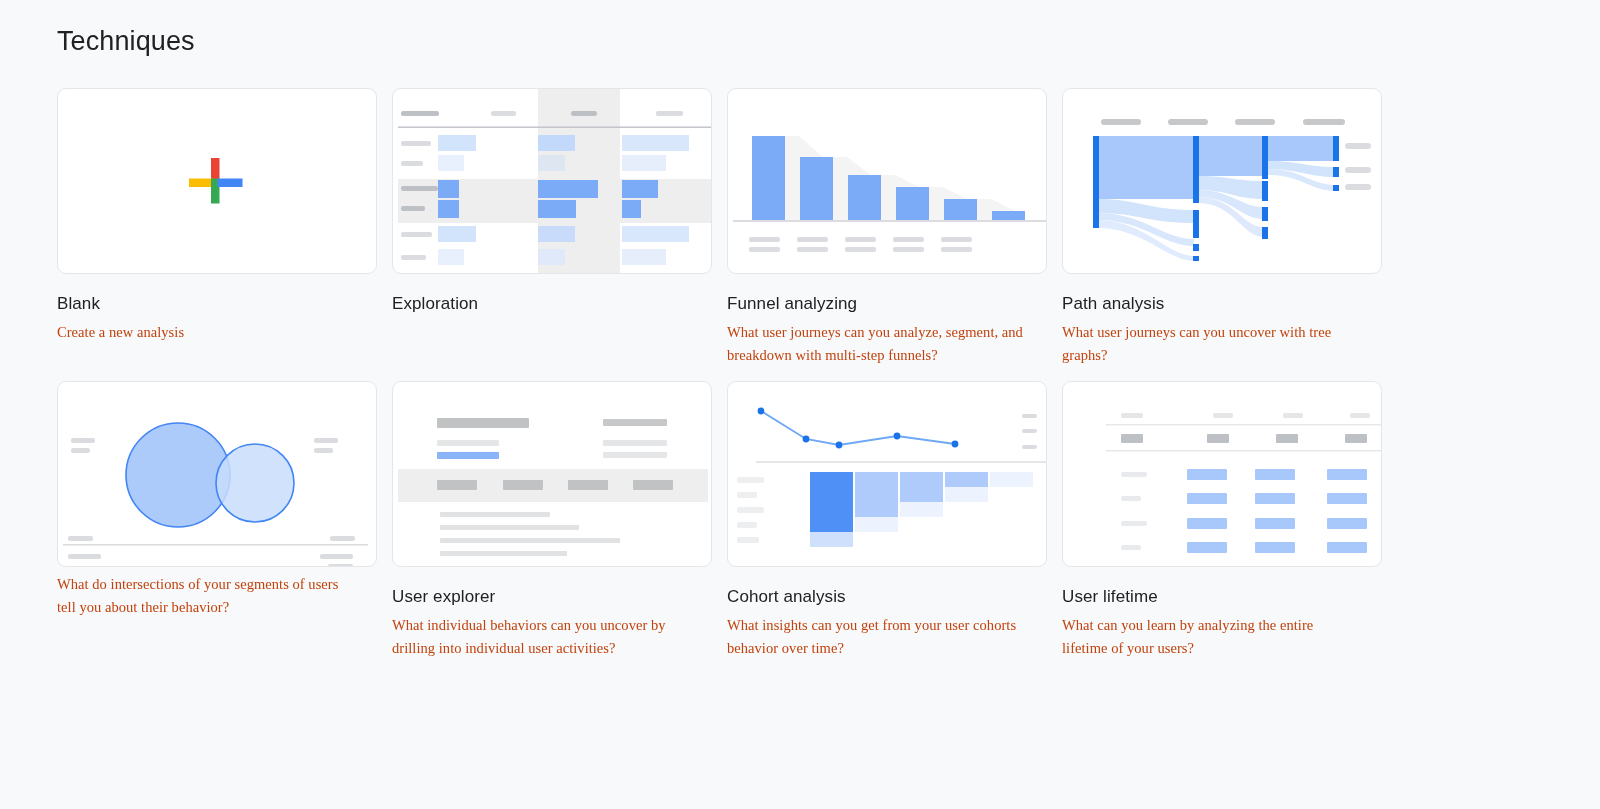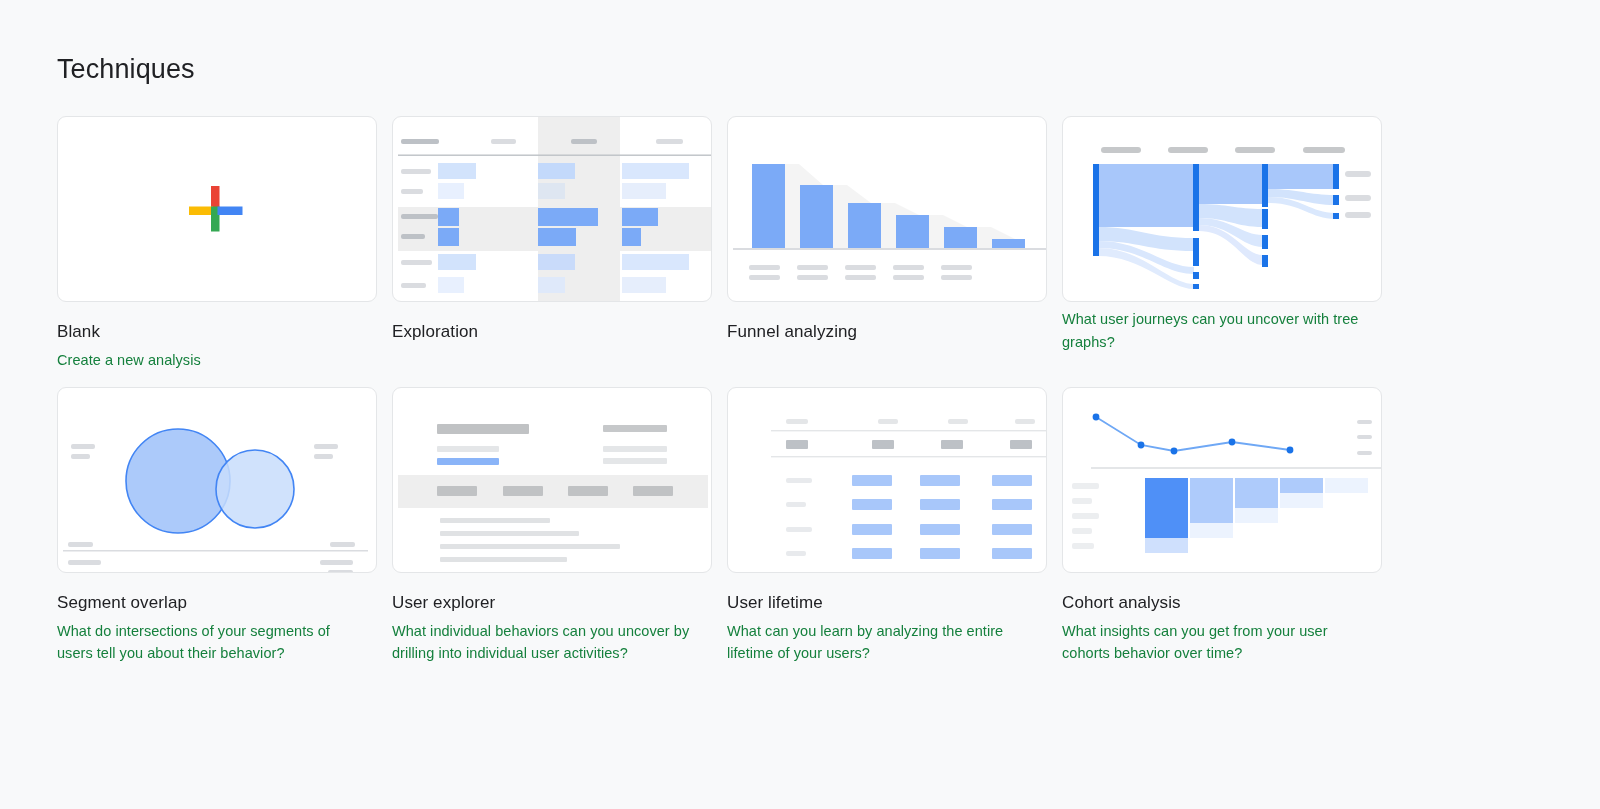--- a/index.html
+++ b/index.html
@@ -9,21 +9,21 @@
     height: 809px;
     background: #f8f9fa;
     font-family: "Liberation Sans", sans-serif;
     overflow: hidden;
   }
 
   .page {
     width: 1600px;
     height: 809px;
     background: #f8f9fa;
-    padding: 52px 0 0 57px;
+    padding: 24px 0 0 57px;
   }
 
   .page-title {
     font-size: 27px;
     font-weight: 400;
     color: #202124;
     letter-spacing: 0.1px;
     line-height: 34px;
     margin-bottom: 30px;
   }
@@ -55,25 +55,26 @@
     font-weight: 400;
     color: #202124;
     line-height: 22px;
     margin-top: 19px;
     letter-spacing: 0.1px;
   }
 
   .card-desc {
     font-size: 14.5px;
     font-weight: 400;
-    color: #15803d;
+    color: #c2410c;
     line-height: 22.5px;
     margin-top: 6px;
     letter-spacing: 0.05px;
     max-width: 300px;
+    font-family: Liberation Serif, serif;
   }
 
   svg.thumb-svg { display: block; width: 320px; height: 186px; }
 </style>
 </head>
 <body>
 
 <div class="page">
 
   <h1 class="page-title">Techniques</h1>
@@ -169,20 +170,21 @@
             <rect x="117" y="148" width="31" height="5" rx="2"></rect>
               <rect x="117" y="158" width="31" height="5" rx="2"></rect>
             <rect x="165" y="148" width="31" height="5" rx="2"></rect>
               <rect x="165" y="158" width="31" height="5" rx="2"></rect>
             <rect x="213" y="148" width="31" height="5" rx="2"></rect>
               <rect x="213" y="158" width="31" height="5" rx="2"></rect>
           </g>
         </svg>
       </div>
       <div class="card-title">Funnel analyzing</div>
+      <div class="card-desc">What user journeys can you analyze, segment, and breakdown with multi-step funnels?</div>
     </div>
 
     <div class="card">
       <div class="thumb">
         <svg class="thumb-svg" viewBox="0 0 320 186">
 
           <rect x="38" y="30" width="40" height="6" rx="3" fill="#c6c8ca"></rect>
           <rect x="105" y="30" width="40" height="6" rx="3" fill="#c6c8ca"></rect>
           <rect x="172" y="30" width="40" height="6" rx="3" fill="#c6c8ca"></rect>
           <rect x="240" y="30" width="42" height="6" rx="3" fill="#c6c8ca"></rect>
@@ -215,20 +217,21 @@
 
           <rect x="270" y="47" width="6" height="25" fill="#1a73e8"></rect>
           <rect x="270" y="78" width="6" height="10" fill="#1a73e8"></rect>
           <rect x="270" y="96" width="6" height="6" fill="#1a73e8"></rect>
 
           <rect x="282" y="54" width="26" height="6" rx="3" fill="#dadce0"></rect>
           <rect x="282" y="78" width="26" height="6" rx="3" fill="#dadce0"></rect>
           <rect x="282" y="95" width="26" height="6" rx="3" fill="#dadce0"></rect>
         </svg>
       </div>
+      <div class="card-title">Path analysis</div>
       <div class="card-desc">What user journeys can you uncover with tree graphs?</div>
     </div>
 
     <div class="card">
       <div class="thumb">
         <svg class="thumb-svg" viewBox="0 0 320 186">
 
           <rect x="13" y="56" width="24" height="5" rx="2" fill="#dadce0"></rect>
           <rect x="13" y="66" width="19" height="5" rx="2" fill="#dadce0"></rect>
 
@@ -240,21 +243,20 @@
 
           <rect x="5" y="162" width="305" height="1.5" fill="#dadce0"></rect>
 
           <rect x="10" y="154" width="25" height="5" rx="2" fill="#dadce0"></rect>
           <rect x="10" y="172" width="33" height="5" rx="2" fill="#dadce0"></rect>
           <rect x="272" y="154" width="25" height="5" rx="2" fill="#dadce0"></rect>
           <rect x="262" y="172" width="33" height="5" rx="2" fill="#dadce0"></rect>
           <rect x="270" y="182" width="25" height="4" rx="2" fill="#dadce0"></rect>
         </svg>
       </div>
-      <div class="card-title">Segment overlap</div>
       <div class="card-desc">What do intersections of your segments of users tell you about their behavior?</div>
     </div>
 
     <div class="card">
       <div class="thumb">
         <svg class="thumb-svg" viewBox="0 0 320 186">
 
           <rect x="44" y="36" width="92" height="10" rx="1" fill="#c0c2c4"></rect>
           <rect x="44" y="58" width="62" height="6" rx="1" fill="#e4e6e8"></rect>
           <rect x="44" y="70" width="62" height="7" rx="1" fill="#8ab4f8"></rect>
@@ -270,63 +272,20 @@
           <rect x="240" y="98" width="40" height="10" rx="1" fill="#c0c2c4"></rect>
 
           <rect x="47" y="130" width="110" height="5" rx="1" fill="#e0e2e4"></rect>
           <rect x="47" y="143" width="139" height="5" rx="1" fill="#e0e2e4"></rect>
           <rect x="47" y="156" width="180" height="5" rx="1" fill="#e0e2e4"></rect>
           <rect x="47" y="169" width="127" height="5" rx="1" fill="#e0e2e4"></rect>
         </svg>
       </div>
       <div class="card-title">User explorer</div>
       <div class="card-desc">What individual behaviors can you uncover by drilling into individual user activities?</div>
-    </div>
-
-    <div class="card">
-      <div class="thumb">
-        <svg class="thumb-svg" viewBox="0 0 320 186">
-
-          <rect x="58" y="31" width="22" height="5" rx="2" fill="#e4e6e8"></rect>
-          <rect x="150" y="31" width="20" height="5" rx="2" fill="#e4e6e8"></rect>
-          <rect x="220" y="31" width="20" height="5" rx="2" fill="#e4e6e8"></rect>
-          <rect x="287" y="31" width="20" height="5" rx="2" fill="#e4e6e8"></rect>
-
-          <rect x="43" y="42" width="277" height="1.4" fill="#e4e6e8"></rect>
-
-          <rect x="58" y="52" width="22" height="9" rx="1" fill="#bdc1c6"></rect>
-          <rect x="144" y="52" width="22" height="9" rx="1" fill="#bdc1c6"></rect>
-          <rect x="213" y="52" width="22" height="9" rx="1" fill="#bdc1c6"></rect>
-          <rect x="282" y="52" width="22" height="9" rx="1" fill="#bdc1c6"></rect>
-
-          <rect x="43" y="68" width="277" height="1.4" fill="#e4e6e8"></rect>
-
-          <rect x="58" y="90" width="26" height="5" rx="2" fill="#e8eaed"></rect>
-          <rect x="124" y="87" width="40" height="11" rx="1" fill="#a8c7fa"></rect>
-          <rect x="192" y="87" width="40" height="11" rx="1" fill="#a8c7fa"></rect>
-          <rect x="264" y="87" width="40" height="11" rx="1" fill="#a8c7fa"></rect>
-
-          <rect x="58" y="114" width="20" height="5" rx="2" fill="#e8eaed"></rect>
-          <rect x="124" y="111" width="40" height="11" rx="1" fill="#a8c7fa"></rect>
-          <rect x="192" y="111" width="40" height="11" rx="1" fill="#a8c7fa"></rect>
-          <rect x="264" y="111" width="40" height="11" rx="1" fill="#a8c7fa"></rect>
-
-          <rect x="58" y="139" width="26" height="5" rx="2" fill="#e8eaed"></rect>
-          <rect x="124" y="136" width="40" height="11" rx="1" fill="#a8c7fa"></rect>
-          <rect x="192" y="136" width="40" height="11" rx="1" fill="#a8c7fa"></rect>
-          <rect x="264" y="136" width="40" height="11" rx="1" fill="#a8c7fa"></rect>
-
-          <rect x="58" y="163" width="20" height="5" rx="2" fill="#e8eaed"></rect>
-          <rect x="124" y="160" width="40" height="11" rx="1" fill="#a8c7fa"></rect>
-          <rect x="192" y="160" width="40" height="11" rx="1" fill="#a8c7fa"></rect>
-          <rect x="264" y="160" width="40" height="11" rx="1" fill="#a8c7fa"></rect>
-        </svg>
-      </div>
-      <div class="card-title">User lifetime</div>
-      <div class="card-desc">What can you learn by analyzing the entire lifetime of your users?</div>
     </div>
 
     <div class="card">
       <div class="thumb">
         <svg class="thumb-svg" viewBox="0 0 320 186">
 
           <polyline points="33,29 78,57 111,63 169,54 227,62" fill="none" stroke="#6fa8f5" stroke-width="1.8"></polyline>
           <circle cx="33" cy="29" r="3.4" fill="#1a73e8"></circle>
           <circle cx="78" cy="57" r="3.4" fill="#1a73e8"></circle>
           <circle cx="111" cy="63" r="3.4" fill="#1a73e8"></circle>
@@ -362,14 +321,57 @@
           <rect x="127" y="135" width="43" height="15" fill="#ecf3fe"></rect>
 
           <rect x="9" y="155" width="22" height="6" rx="2" fill="#eceef0"></rect>
           <rect x="82" y="150" width="43" height="15" fill="#cfe0fd"></rect>
         </svg>
       </div>
       <div class="card-title">Cohort analysis</div>
       <div class="card-desc">What insights can you get from your user cohorts behavior over time?</div>
     </div>
 
+    <div class="card">
+      <div class="thumb">
+        <svg class="thumb-svg" viewBox="0 0 320 186">
+
+          <rect x="58" y="31" width="22" height="5" rx="2" fill="#e4e6e8"></rect>
+          <rect x="150" y="31" width="20" height="5" rx="2" fill="#e4e6e8"></rect>
+          <rect x="220" y="31" width="20" height="5" rx="2" fill="#e4e6e8"></rect>
+          <rect x="287" y="31" width="20" height="5" rx="2" fill="#e4e6e8"></rect>
+
+          <rect x="43" y="42" width="277" height="1.4" fill="#e4e6e8"></rect>
+
+          <rect x="58" y="52" width="22" height="9" rx="1" fill="#bdc1c6"></rect>
+          <rect x="144" y="52" width="22" height="9" rx="1" fill="#bdc1c6"></rect>
+          <rect x="213" y="52" width="22" height="9" rx="1" fill="#bdc1c6"></rect>
+          <rect x="282" y="52" width="22" height="9" rx="1" fill="#bdc1c6"></rect>
+
+          <rect x="43" y="68" width="277" height="1.4" fill="#e4e6e8"></rect>
+
+          <rect x="58" y="90" width="26" height="5" rx="2" fill="#e8eaed"></rect>
+          <rect x="124" y="87" width="40" height="11" rx="1" fill="#a8c7fa"></rect>
+          <rect x="192" y="87" width="40" height="11" rx="1" fill="#a8c7fa"></rect>
+          <rect x="264" y="87" width="40" height="11" rx="1" fill="#a8c7fa"></rect>
+
+          <rect x="58" y="114" width="20" height="5" rx="2" fill="#e8eaed"></rect>
+          <rect x="124" y="111" width="40" height="11" rx="1" fill="#a8c7fa"></rect>
+          <rect x="192" y="111" width="40" height="11" rx="1" fill="#a8c7fa"></rect>
+          <rect x="264" y="111" width="40" height="11" rx="1" fill="#a8c7fa"></rect>
+
+          <rect x="58" y="139" width="26" height="5" rx="2" fill="#e8eaed"></rect>
+          <rect x="124" y="136" width="40" height="11" rx="1" fill="#a8c7fa"></rect>
+          <rect x="192" y="136" width="40" height="11" rx="1" fill="#a8c7fa"></rect>
+          <rect x="264" y="136" width="40" height="11" rx="1" fill="#a8c7fa"></rect>
+
+          <rect x="58" y="163" width="20" height="5" rx="2" fill="#e8eaed"></rect>
+          <rect x="124" y="160" width="40" height="11" rx="1" fill="#a8c7fa"></rect>
+          <rect x="192" y="160" width="40" height="11" rx="1" fill="#a8c7fa"></rect>
+          <rect x="264" y="160" width="40" height="11" rx="1" fill="#a8c7fa"></rect>
+        </svg>
+      </div>
+      <div class="card-title">User lifetime</div>
+      <div class="card-desc">What can you learn by analyzing the entire lifetime of your users?</div>
+    </div>
+
   </div>
 </div>
 
 </body></html>

